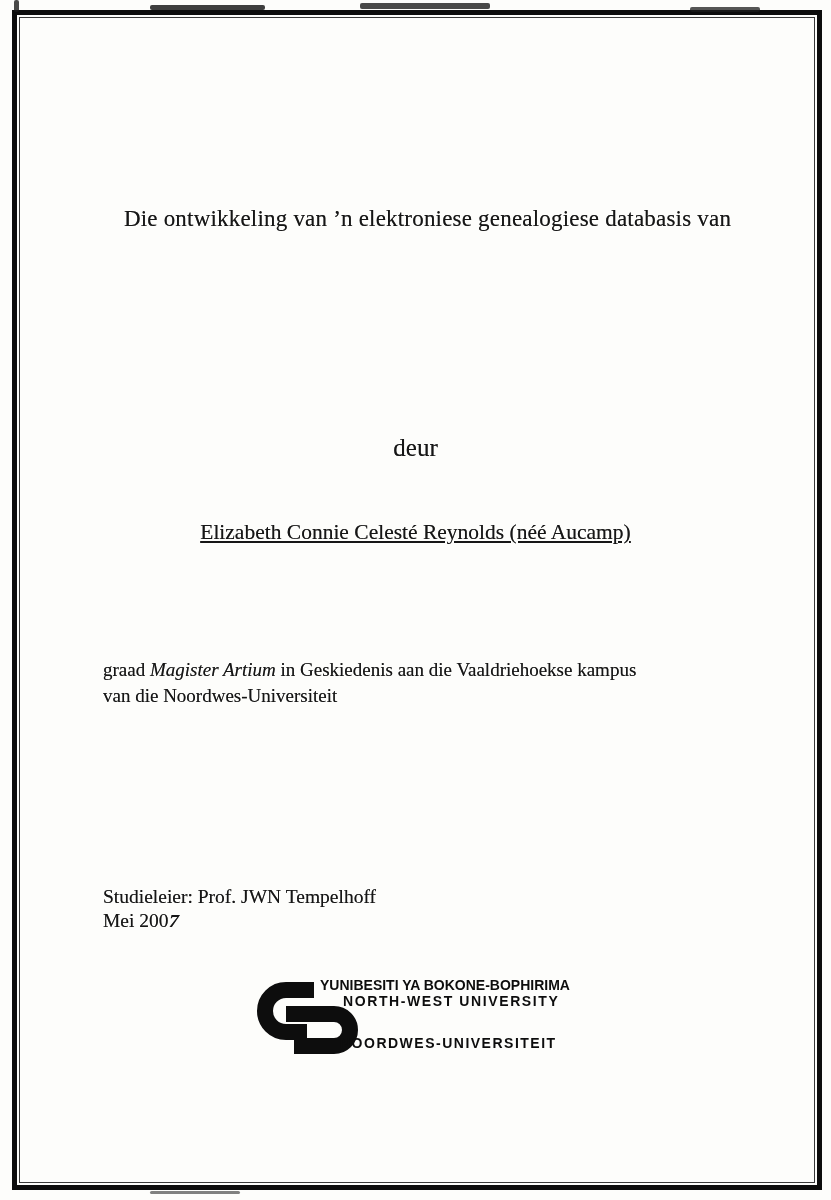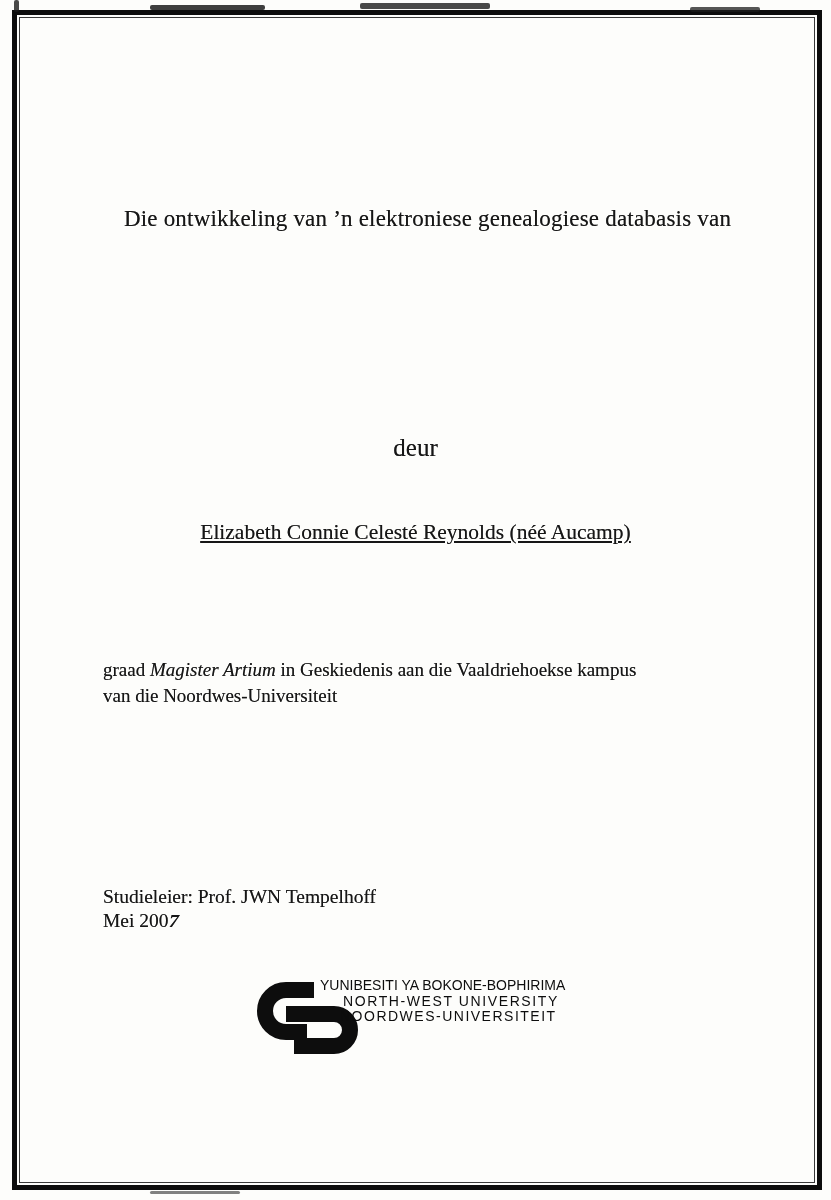--- a/index.html
+++ b/index.html
@@ -79,29 +79,29 @@
   }
   .logo-mark {
     position: absolute;
     left: 256px; top: 974px;
     width: 106px; height: 84px;
   }
   .logo-text {
     position: absolute;
     left: 320px; top: 978px;
     font-family: "Liberation Sans", "DejaVu Sans", sans-serif;
-    font-weight: normal;
+    font-weight: bold;
     font-size: 14px;
     line-height: 15.5px;
     color: #0d0d0d;
     white-space: nowrap;
   }
   .logo-text .l1 { letter-spacing: 0; }
   .logo-text .l2 { margin-left: 23px; letter-spacing: 1.6px; }
-  .logo-text .l3 { margin-left: 20px; letter-spacing: 1.5px; }
+  .logo-text .l3 { margin-left: 20px; letter-spacing: 1.5px; margin-top: 27px; }
   .ink { text-shadow: 0 0 0.4px rgba(10,10,10,.55); }
 </style>
 </head>
 <body>
 
 <div class="page">
 
   <div class="frame-outer">
     <div class="frame-inner"></div>
   </div>

